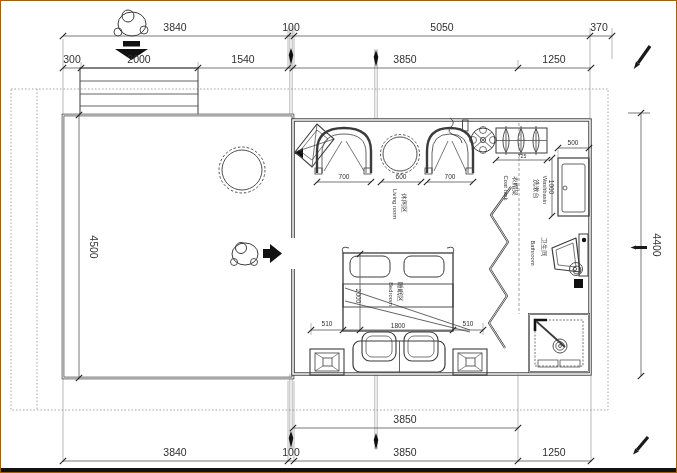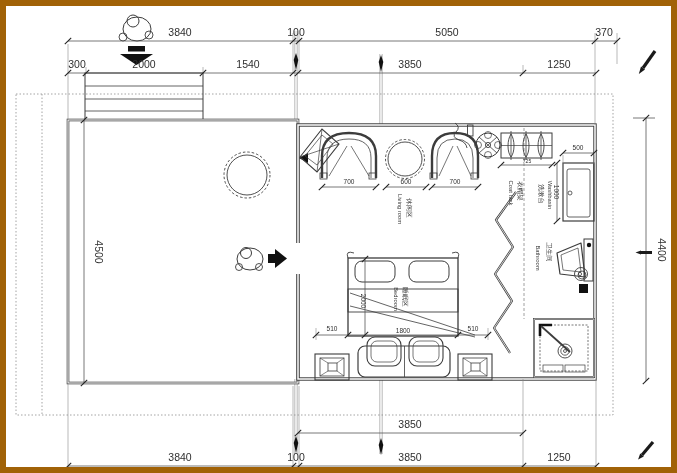--- a/index.html
+++ b/index.html
@@ -1,18 +1,18 @@
 <!DOCTYPE html>
 <html><head>
 <meta charset="utf-8">
 <style>
   html,body{margin:0;padding:0;background:#ffffff;}
   #canvas{
     position:relative;width:677px;height:473px;background:#ffffff;
-    border:6px solid #a16207;box-sizing:border-box;overflow:hidden;
+    border:1px solid #a16207;box-sizing:border-box;overflow:hidden;
     font-family:"Liberation Sans",sans-serif;
   }
   svg{display:block;}
   svg text{fill:#2f2f2f;font-family:"Liberation Sans",sans-serif;}
   .t11{font-size:10.5px;}
   .t6{font-size:6.5px;}
   .t5{font-size:5px;}
   .zh{font-size:6.5px;fill:#333;}
   .en{font-size:5.8px;fill:#333;}
   .thin{stroke:#555;stroke-width:0.8;fill:none;}

